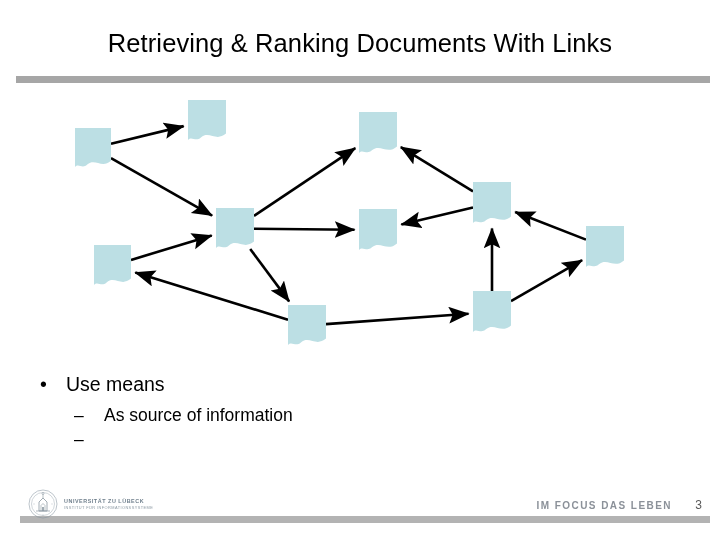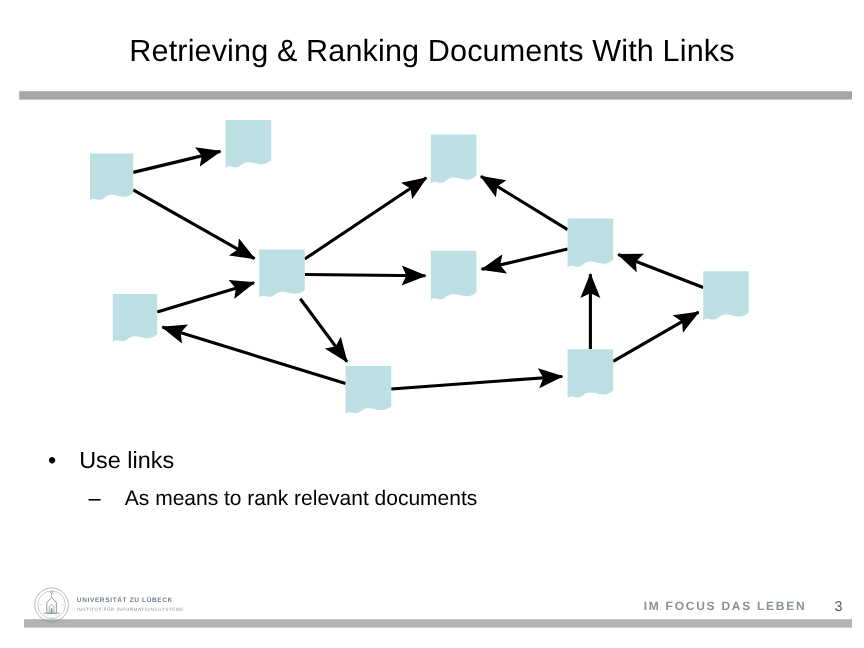--- a/index.html
+++ b/index.html
@@ -123,30 +123,30 @@
           <path d="M473,203 L511,203 L511,237.44 C501.12,246.134 494.28,234.2648 485.92,241.3712 C480.6,246.36079999999998 476.8,239.708 473,243.9416 Z" fill="#bcdfe4"></path>
           <path d="M586,138 L624,138 L624,172.44 C614.12,181.134 607.28,169.2648 598.92,176.3712 C593.6,181.36079999999998 589.8,174.708 586,178.9416 Z" fill="#bcdfe4"></path>
         </g>
     </svg>
   </div>
 
   <div class="bullets">
 
     <div class="b1">
       <span class="marker">•</span>
-      <span>Use links</span>
+      <span>Use means</span>
     </div>
 
     <div class="b2">
       <span class="marker">–</span>
+      <span>As source of information</span>
     </div>
 
     <div class="b2">
       <span class="marker">–</span>
-      <span>As means to rank relevant documents</span>
     </div>
 
   </div>
 
   <div class="footer">
     <div class="foot-rule"></div>
   </div>
 
   <div class="logo-wrap">
     <svg class="seal" viewBox="0 0 60 60">

